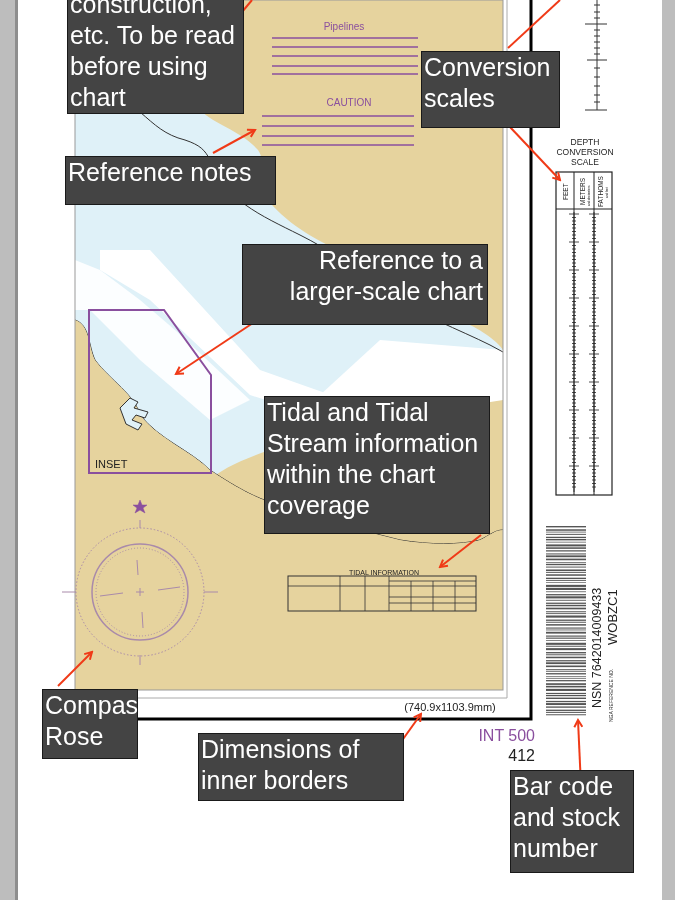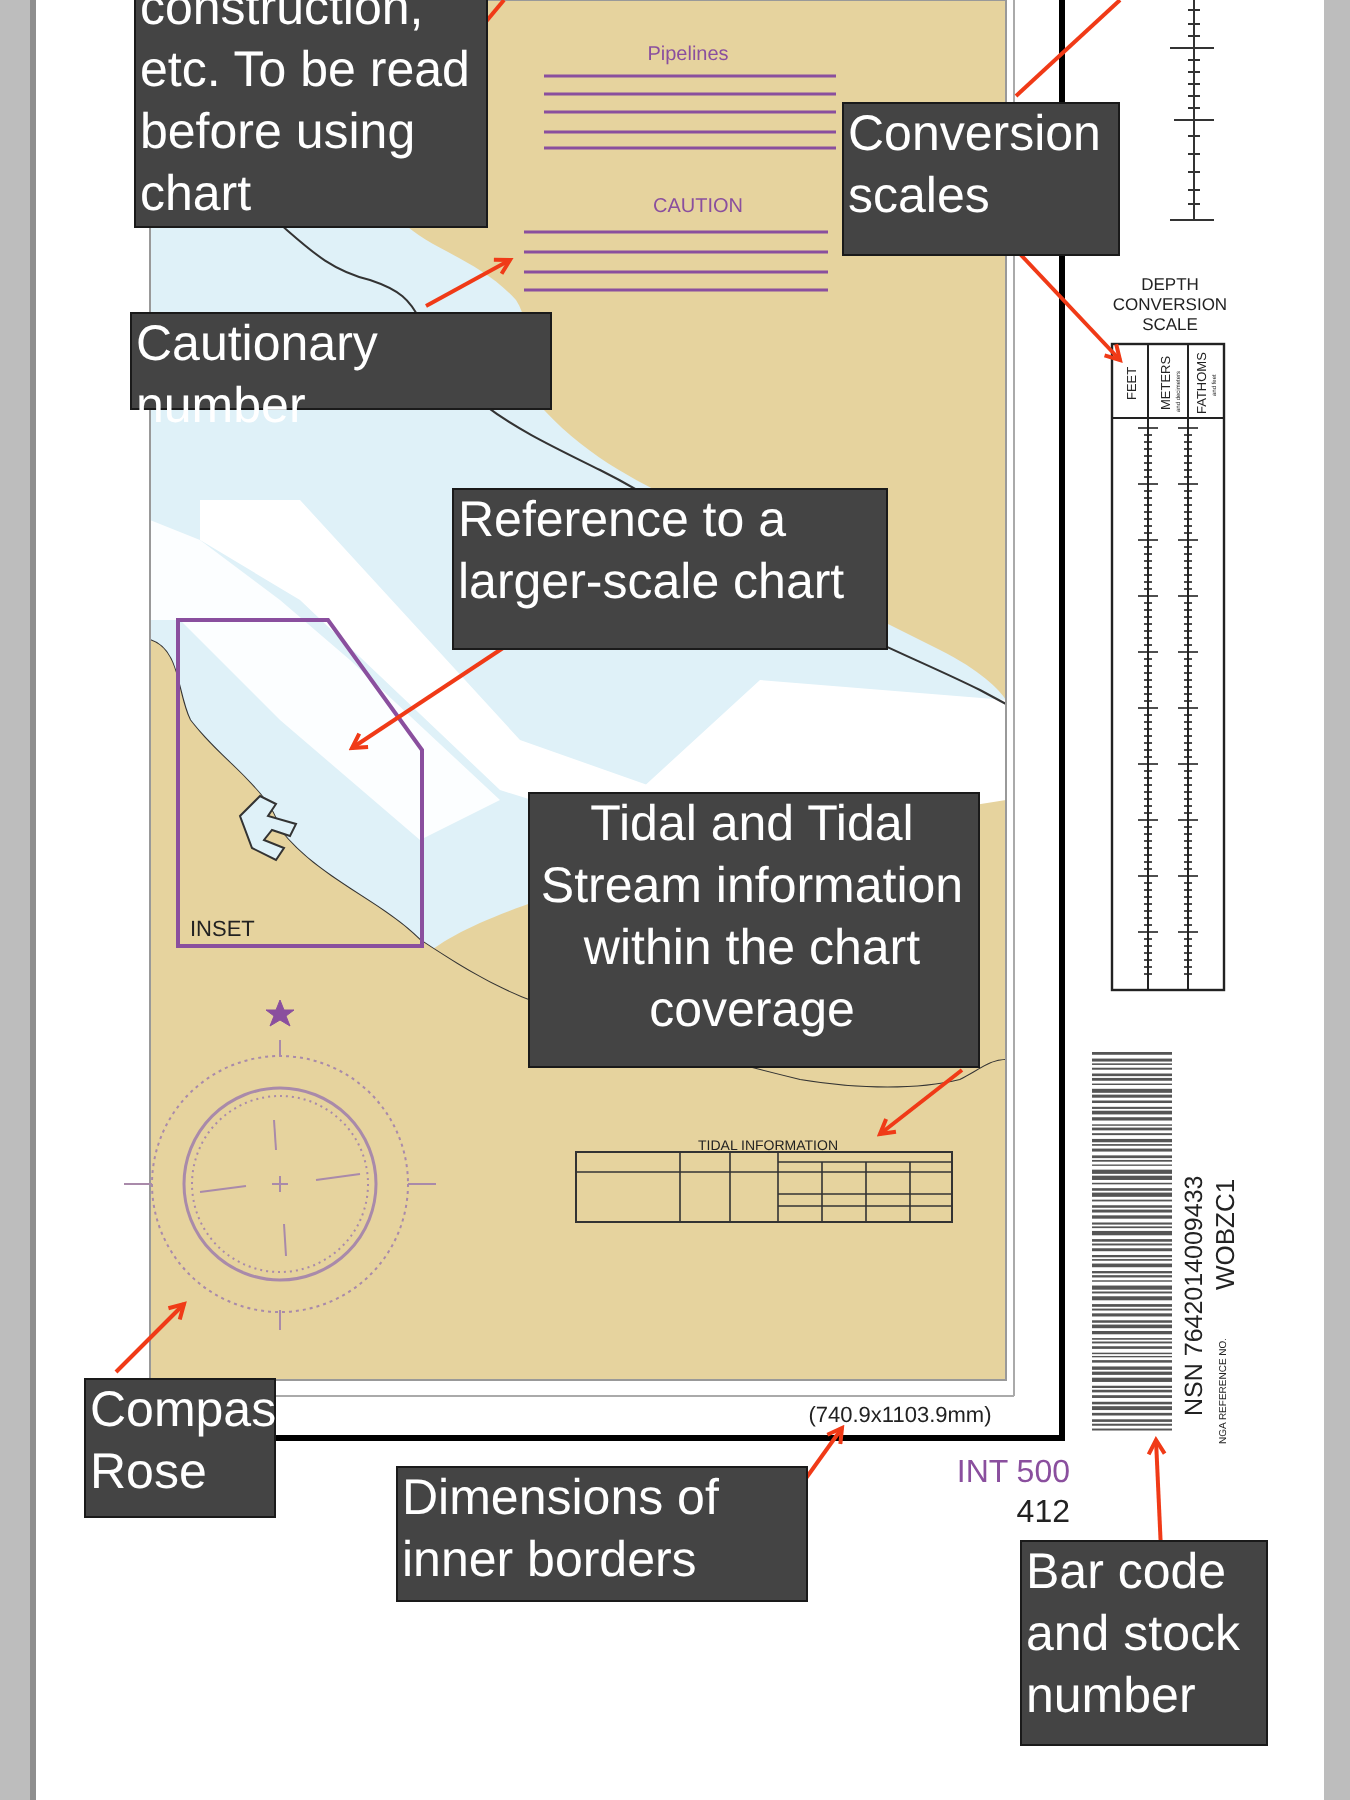--- a/index.html
+++ b/index.html
@@ -403,24 +403,24 @@
     <line x1="581" y1="786" x2="578" y2="720" marker-end="url(#ah)"></line>
   </g>
 </svg>
 
 <div class="callout" style="left:67px; top:-12px; width:177px; height:126px;">construction,
 etc. To be read
 before using
 chart</div>
 <div class="callout" style="left:421px; top:51px; width:139px; height:77px;">Conversion
 scales</div>
-<div class="callout" style="left:65px; top:156px; width:211px; height:49px;">Cautionary number</div>
-<div class="callout" style="left:226px; top:244px; width:218px; height:81px;">Reference to a
+<div class="callout" style="left:65px; top:156px; width:211px; height:49px;">Reference notes</div>
+<div class="callout" style="left:242px; top:244px; width:246px; height:81px;text-align:right;">Reference to a
 larger-scale chart</div>
-<div class="callout" style="left:264px; top:396px; width:226px; height:138px;text-align:center;">Tidal and Tidal
+<div class="callout" style="left:264px; top:396px; width:226px; height:138px;">Tidal and Tidal
 Stream information
 within the chart
 coverage</div>
 <div class="callout" style="left:42px; top:689px; width:96px; height:70px;">Compass
 Rose</div>
 <div class="callout" style="left:198px; top:733px; width:206px; height:68px;">Dimensions of
 inner borders</div>
 <div class="callout" style="left:510px; top:770px; width:124px; height:103px;">Bar code
 and stock
 number</div>

